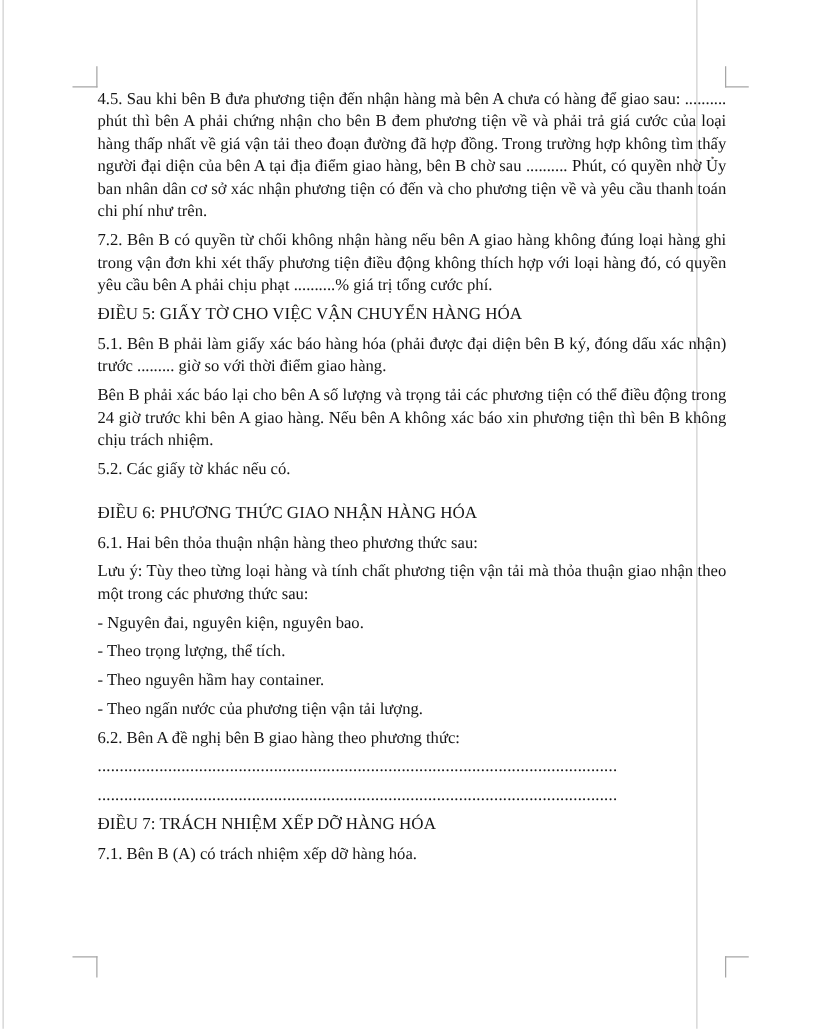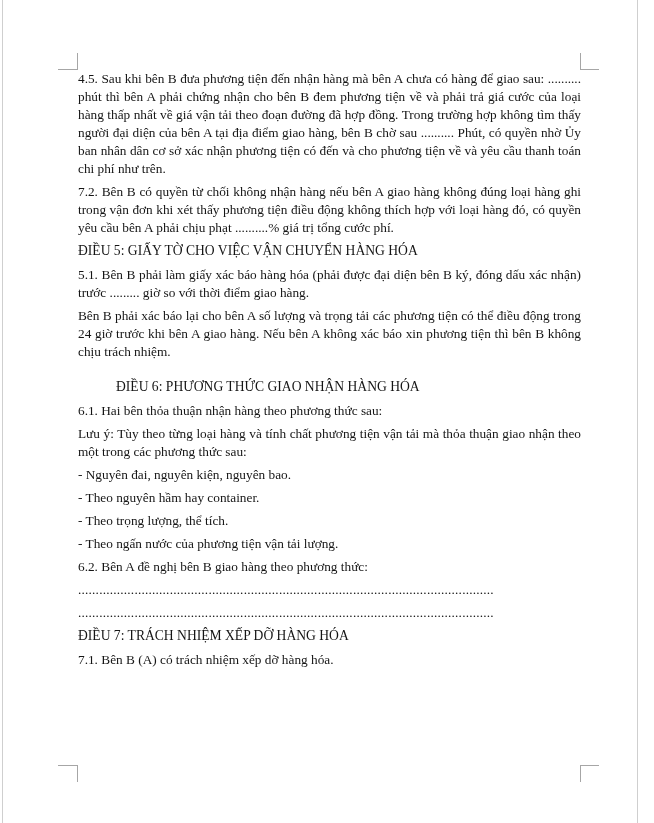--- a/index.html
+++ b/index.html
@@ -12,21 +12,21 @@
   body{
     width:654px;height:823px;
     background:var(--bg);
     font-family:"Liberation Serif","DejaVu Serif",serif;
     color:var(--text);
     overflow:hidden;
     position:relative;
   }
   .page{
     position:absolute;left:2px;top:0;
-    width:636px;height:823px;
+    width:556px;height:823px;
     background:var(--bg);
     border-left:1px solid var(--edge);
     border-right:1px solid var(--edge);
     box-sizing:border-box;
   }
   
   .crop{position:absolute;box-sizing:border-box;}
   .crop.tl{left:55px;top:53px;width:20px;height:17px;
     border-right:1px solid var(--crop);border-bottom:1px solid var(--crop);}
   .crop.tr{left:577px;top:53px;width:19px;height:17px;
@@ -48,21 +48,21 @@
   }
   .text-area p.short{text-align:left;}
   .text-area h2{
     margin:1px 0 6px 0;
     font-size:13.6px;
     line-height:18px;
     font-weight:normal;
     text-align:left;
     color:var(--text);
   }
-  .text-area h2.extra-top{margin-top:17px;margin-left:38px;}
+  .text-area h2.extra-top{margin-top:17px;}
   .text-area p.dotted{
     margin:0 0 5px 0;
     text-align:left;
     letter-spacing:0.2px;
     white-space:nowrap;
     overflow:hidden;
   }
 </style>
 </head>
 <body>
@@ -72,26 +72,27 @@
   <div class="crop tr"></div>
   <div class="crop bl"></div>
   <div class="crop br"></div>
 
   <div class="text-area">
     <p>4.5. Sau khi bên B đưa phương tiện đến nhận hàng mà bên A chưa có hàng để giao sau: .......... phút thì bên A phải chứng nhận cho bên B đem phương tiện về và phải trả giá cước của loại hàng thấp nhất về giá vận tải theo đoạn đường đã hợp đồng. Trong trường hợp không tìm thấy người đại diện của bên A tại địa điểm giao hàng, bên B chờ sau .......... Phút, có quyền nhờ Ủy ban nhân dân cơ sở xác nhận phương tiện có đến và cho phương tiện về và yêu cầu thanh toán chi phí như trên.</p>
     <p>7.2. Bên B có quyền từ chối không nhận hàng nếu bên A giao hàng không đúng loại hàng ghi trong vận đơn khi xét thấy phương tiện điều động không thích hợp với loại hàng đó, có quyền yêu cầu bên A phải chịu phạt ..........% giá trị tổng cước phí.</p>
     <h2>ĐIỀU 5: GIẤY TỜ CHO VIỆC VẬN CHUYỂN HÀNG HÓA</h2>
     <p>5.1. Bên B phải làm giấy xác báo hàng hóa (phải được đại diện bên B ký, đóng dấu xác nhận) trước ......... giờ so với thời điểm giao hàng.</p>
     <p>Bên B phải xác báo lại cho bên A số lượng và trọng tải các phương tiện có thể điều động trong 24 giờ trước khi bên A giao hàng. Nếu bên A không xác báo xin phương tiện thì bên B không chịu trách nhiệm.</p>
+    <p class="short">5.2. Các giấy tờ khác nếu có.</p>
     <h2 class="extra-top">ĐIỀU 6: PHƯƠNG THỨC GIAO NHẬN HÀNG HÓA</h2>
     <p class="short">6.1. Hai bên thỏa thuận nhận hàng theo phương thức sau:</p>
     <p>Lưu ý: Tùy theo từng loại hàng và tính chất phương tiện vận tải mà thỏa thuận giao nhận theo một trong các phương thức sau:</p>
     <p class="short">- Nguyên đai, nguyên kiện, nguyên bao.</p>
+    <p class="short">- Theo trọng lượng, thể tích.</p>
     <p class="short">- Theo nguyên hầm hay container.</p>
-    <p class="short">- Theo trọng lượng, thể tích.</p>
     <p class="short">- Theo ngấn nước của phương tiện vận tải lượng.</p>
     <p class="short">6.2. Bên A đề nghị bên B giao hàng theo phương thức:</p>
     <p class="dotted">......................................................................................................................</p>
     <p class="dotted">......................................................................................................................</p>
     <h2>ĐIỀU 7: TRÁCH NHIỆM XẾP DỠ HÀNG HÓA</h2>
     <p class="short">7.1. Bên B (A) có trách nhiệm xếp dỡ hàng hóa.</p>
   </div>
 </div>
 
 </body></html>

